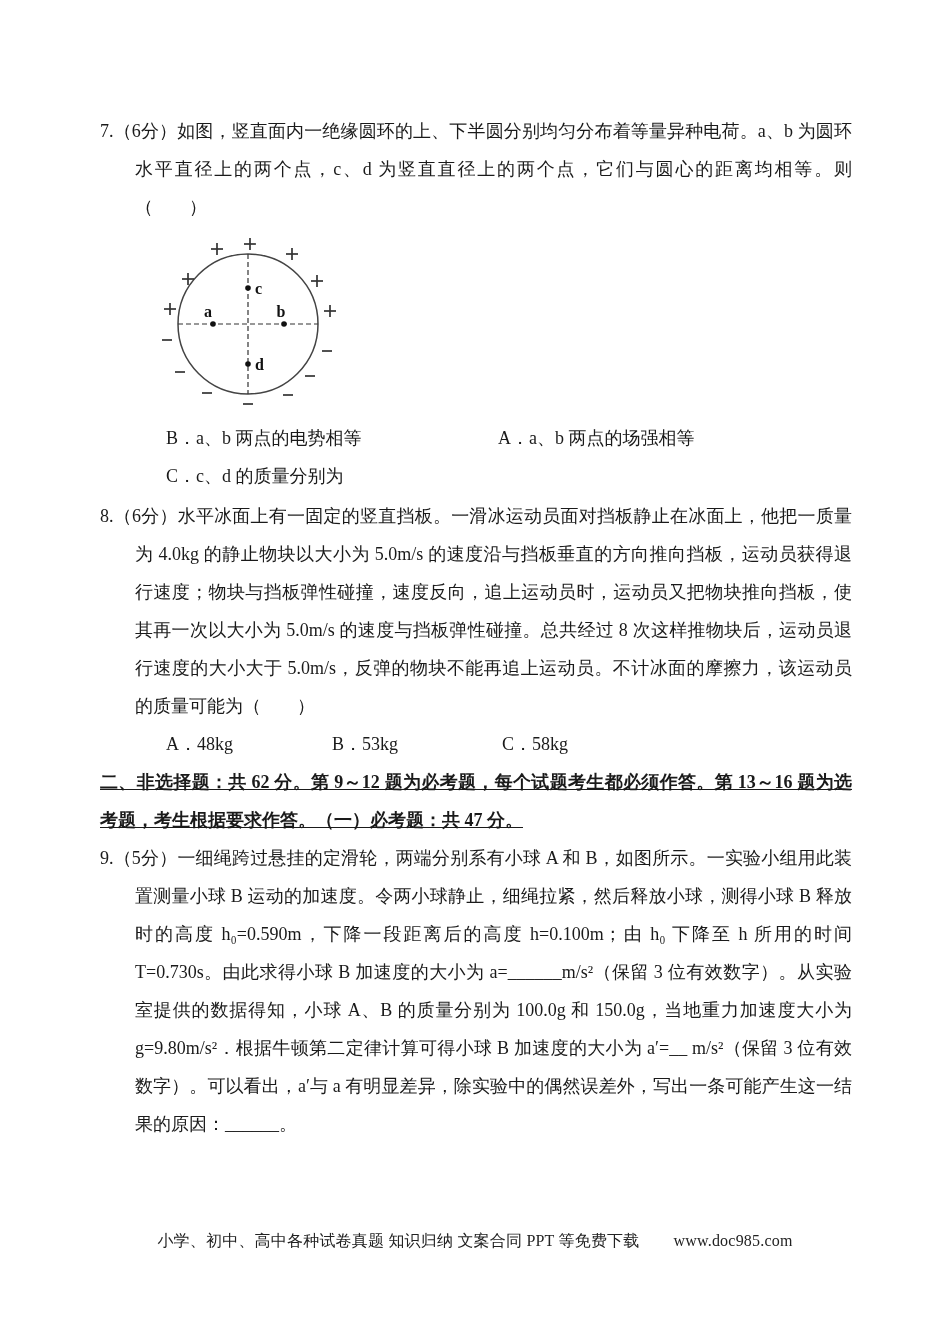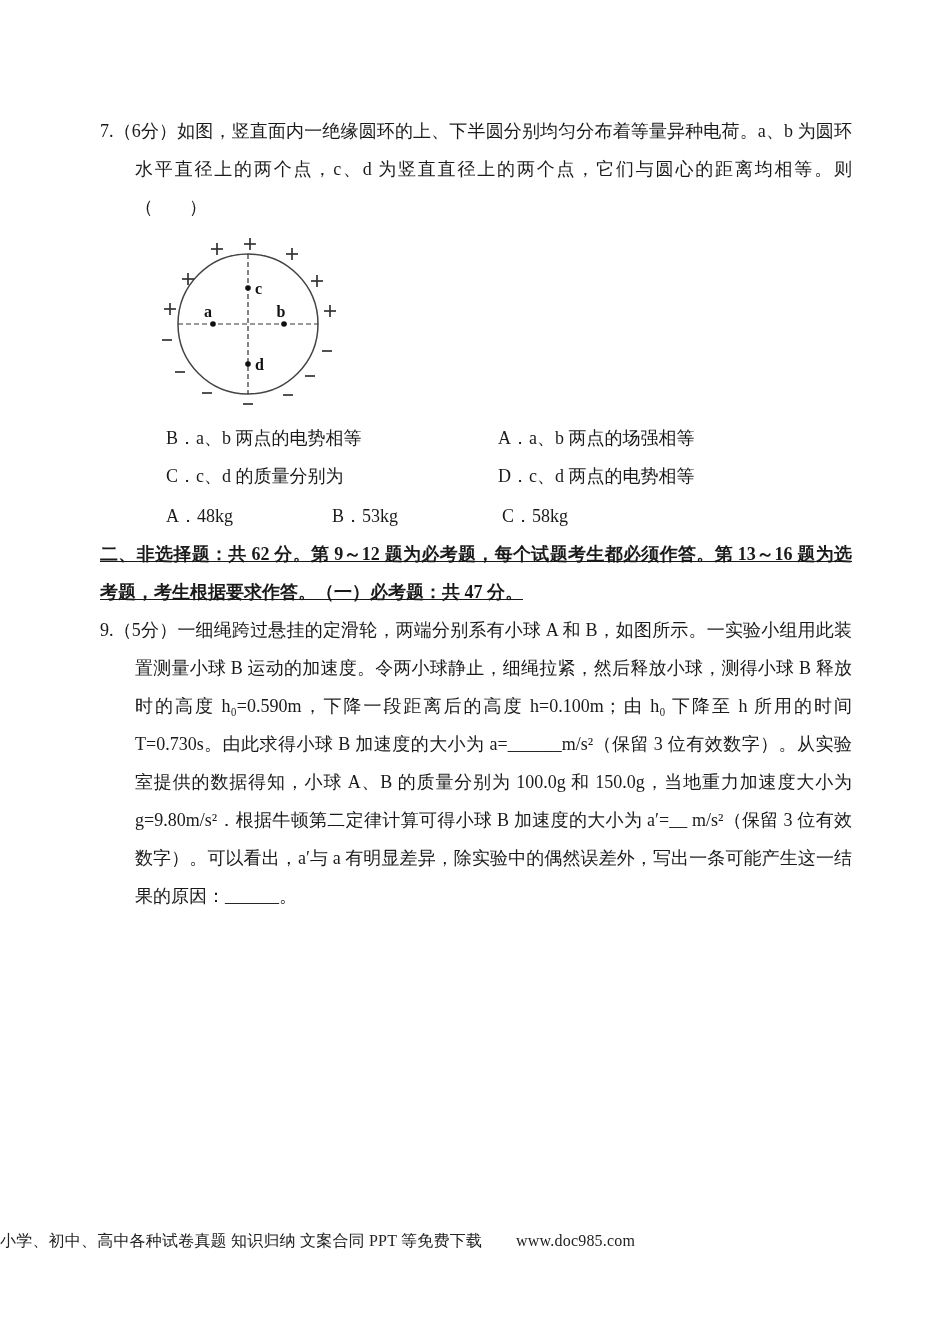--- a/index.html
+++ b/index.html
@@ -57,20 +57,21 @@
     padding-left: 66px;
     line-height: 38px;
     margin: 0;
     text-align: left;
   }
   .footer {
     position: absolute;
     left: 0;
     right: 0;
     top: 1231px;
+    text-align: center;
     font-size: 16px;
     color: #222222;
     letter-spacing: 0.2px;
   }
   .footer .gap { display: inline-block; width: 34px; }
   svg text.pt-label {
     font-family: "Liberation Serif", "DejaVu Serif", serif;
     font-size: 16px;
     font-weight: 600;
     fill: #111111;
@@ -144,23 +145,23 @@
         <text class="pt-label" x="121" y="85" text-anchor="middle">b</text>
         <text class="pt-label" x="95" y="62" text-anchor="start">c</text>
         <text class="pt-label" x="95" y="138" text-anchor="start">d</text>
       </svg>
     </div>
 
     <div class="options-2col">
       <span>B．a、b 两点的电势相等</span>
       <span>A．a、b 两点的场强相等</span>
       <span>C．c、d 的质量分别为</span>
-      <span>D．c、d 两点的电势相等</span>
     </div>
 
+    <p class="qpara">8.（6分）水平冰面上有一固定的竖直挡板。一滑冰运动员面对挡板静止在冰面上，他把一质量为 4.0kg 的静止物块以大小为 5.0m/s 的速度沿与挡板垂直的方向推向挡板，运动员获得退行速度；物块与挡板弹性碰撞，速度反向，追上运动员时，运动员又把物块推向挡板，使其再一次以大小为 5.0m/s 的速度与挡板弹性碰撞。总共经过 8 次这样推物块后，运动员退行速度的大小大于 5.0m/s，反弹的物块不能再追上运动员。不计冰面的摩擦力，该运动员的质量可能为（　　）</p>
 
     <div class="options-4col">
       <span>A．48kg</span>
       <span>B．53kg</span>
       <span>C．58kg</span>
     </div>
 
     <p class="section-header">二、非选择题：共 62 分。第 9～12 题为必考题，每个试题考生都必须作答。第 13～16 题为选考题，考生根据要求作答。（一）必考题：共 47 分。</p>
 
     <p class="qpara">9.（5分）一细绳跨过悬挂的定滑轮，两端分别系有小球 A 和 B，如图所示。一实验小组用此装置测量小球 B 运动的加速度。令两小球静止，细绳拉紧，然后释放小球，测得小球 B 释放时的高度 h₀=0.590m，下降一段距离后的高度 h=0.100m；由 h₀ 下降至 h 所用的时间 T=0.730s。由此求得小球 B 加速度的大小为 a=______m/s²（保留 3 位有效数字）。从实验室提供的数据得知，小球 A、B 的质量分别为 100.0g 和 150.0g，当地重力加速度大小为 g=9.80m/s²．根据牛顿第二定律计算可得小球 B 加速度的大小为 a′=__ m/s²（保留 3 位有效数字）。可以看出，a′与 a 有明显差异，除实验中的偶然误差外，写出一条可能产生这一结果的原因：______。</p>

